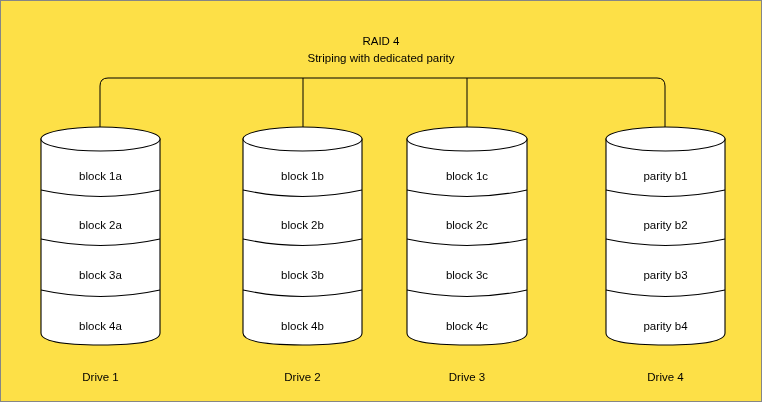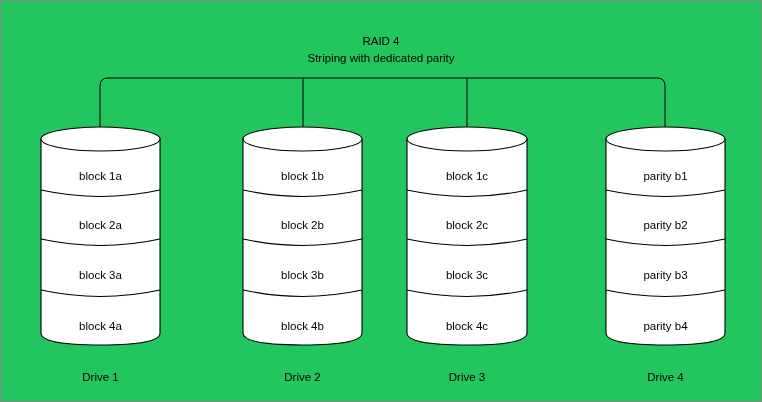--- a/index.html
+++ b/index.html
@@ -7,21 +7,21 @@
     padding: 0;
     background: #ffffff;
   }
   body {
     font-family: "Liberation Sans", sans-serif;
   }
   #canvas {
     position: relative;
     width: 762px;
     height: 402px;
-    background: #22c55e;
+    background: #fde047;
     overflow: hidden;
   }
   #diagram-svg {
     display: block;
     width: 762px;
     height: 402px;
   }
   .frame-rect {
     fill: none;
     stroke: #868686;

